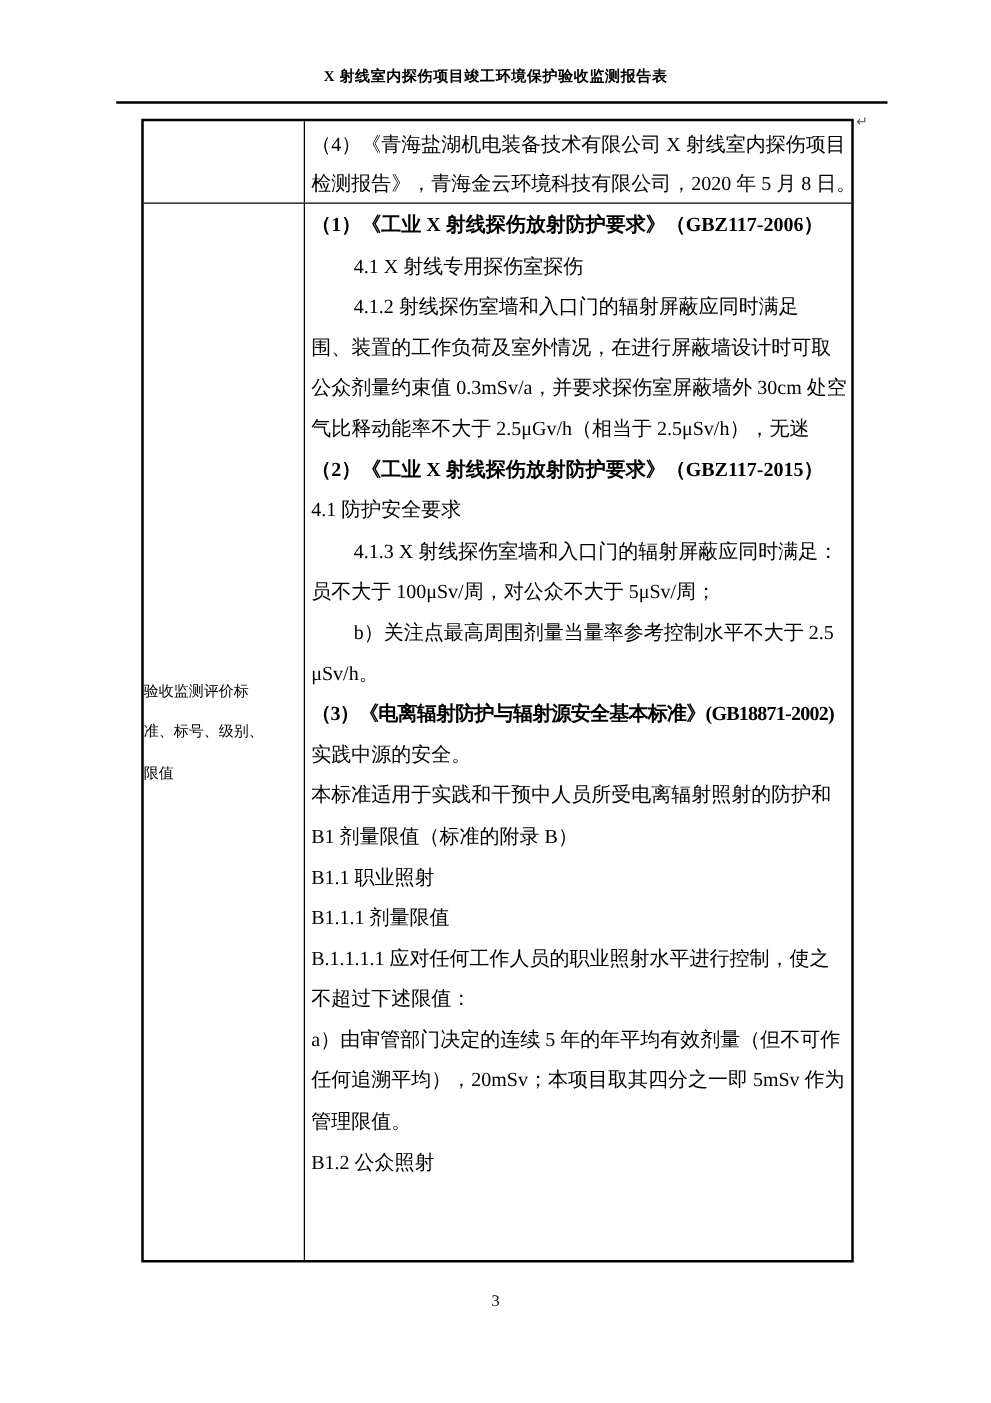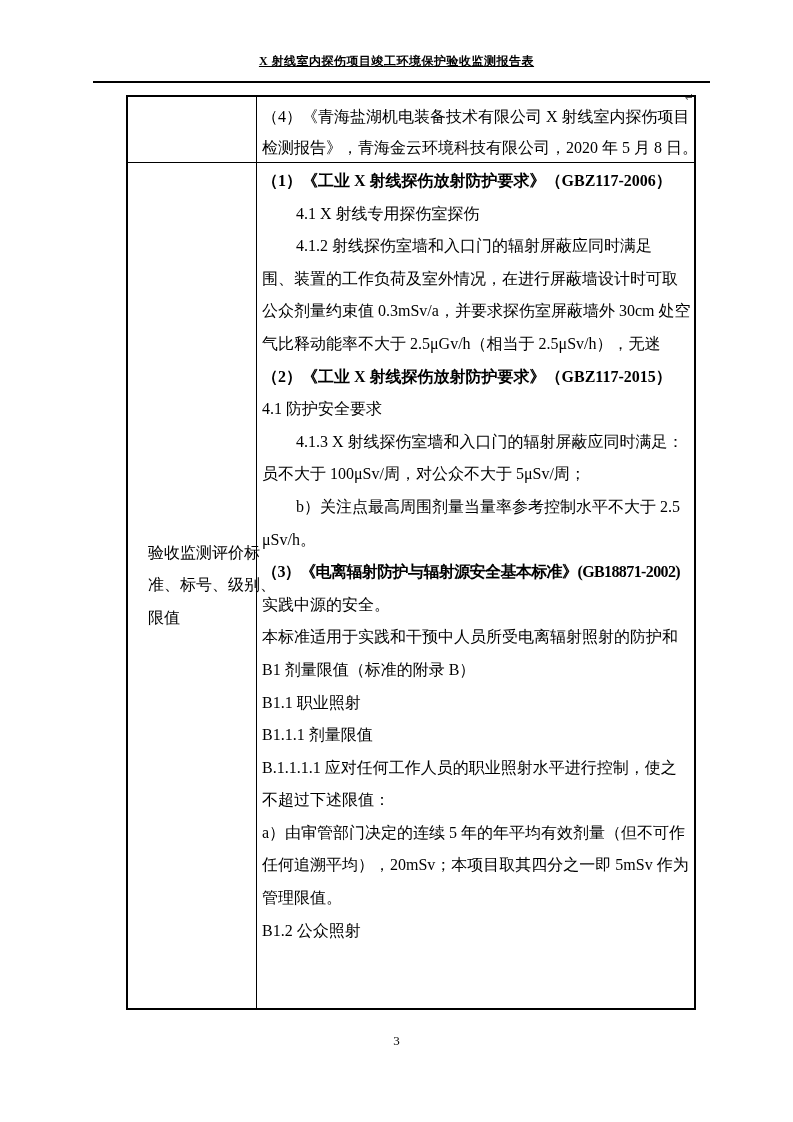--- a/index.html
+++ b/index.html
@@ -10,46 +10,45 @@
     background:#ffffff;
     color:#000000;
     font-family:"Liberation Serif","DejaVu Serif",serif;
     overflow:hidden;
   }
   .header-title {
     position:absolute; top:53px; left:0; width:793px;
     text-align:center;
     font-size:12px; font-weight:bold;
     letter-spacing:0.5px;
-    text-decoration:underline;
   }
   .header-rule {
     position:absolute; top:81px; left:93px; width:617px; height:2px;
     background:#000000;
   }
   .pilcrow {
     position:absolute; top:91px; left:685px;
     font-size:11px; color:#555555;
     font-family:"DejaVu Sans",sans-serif;
   }
   .doc-table {
-    position:absolute; top:95px; left:126px;
+    position:absolute; top:95px; left:113px;
     width:570px; height:915px;
     border:2px solid #000000;
     display:flex; flex-direction:column;
   }
   .trow { display:flex; width:100%; }
   .trow-1 { height:66px; border-bottom:1px solid #000000; }
   .trow-2 { flex:1; }
   .cell-label {
     width:129px; flex:0 0 129px;
     border-right:1px solid #000000;
     display:flex; flex-direction:column; justify-content:center;
-    padding-left:20px;
-    font-size:16px; line-height:33px;
+    padding-left:0;
+    font-size:12px; line-height:33px;
   }
   .cell-content {
     flex:1;
     padding:2px 4px 0 5px;
     font-size:16px;
     overflow:hidden;
   }
   .trow-1 .cell-content { padding-top:4px; }
   .trow-1 .tline { line-height:31px; }
   .trow-2 .tline { line-height:32.6px; height:32.6px; white-space:nowrap; }

